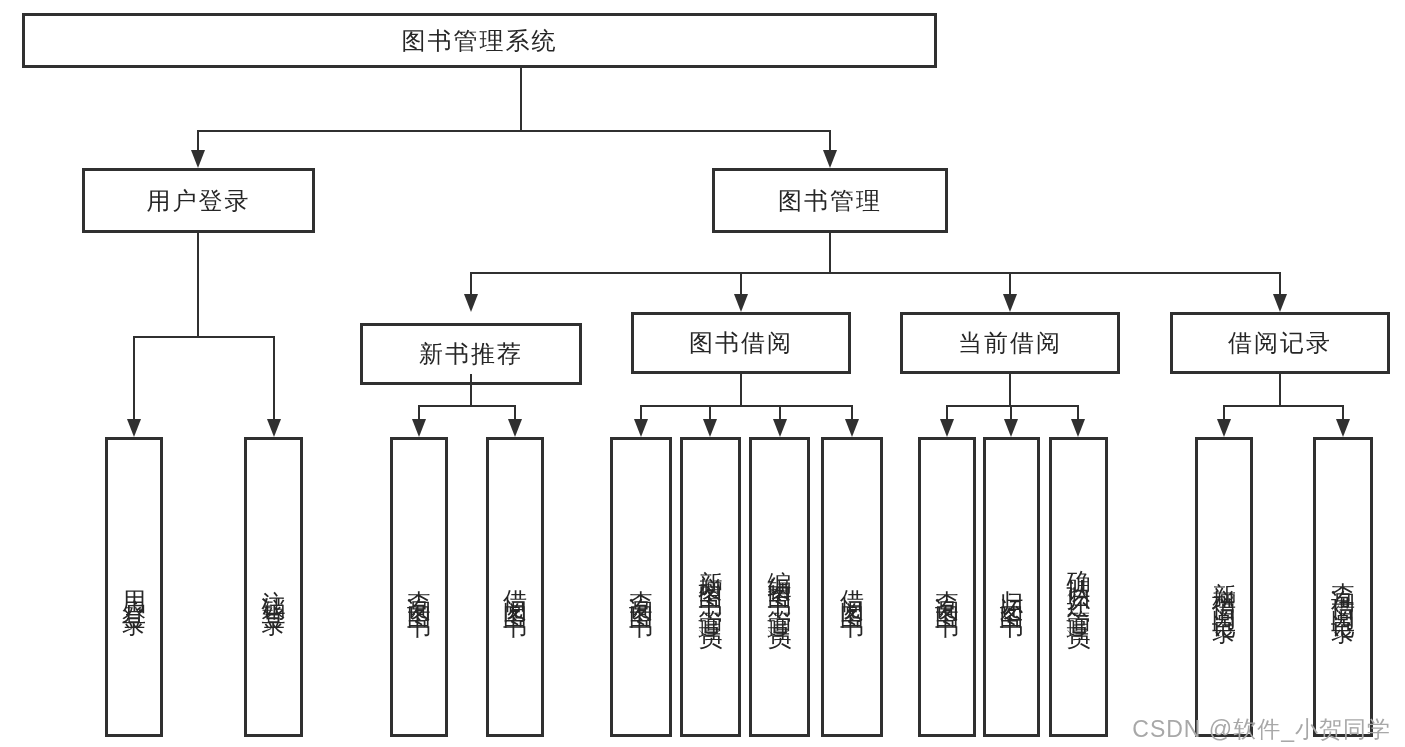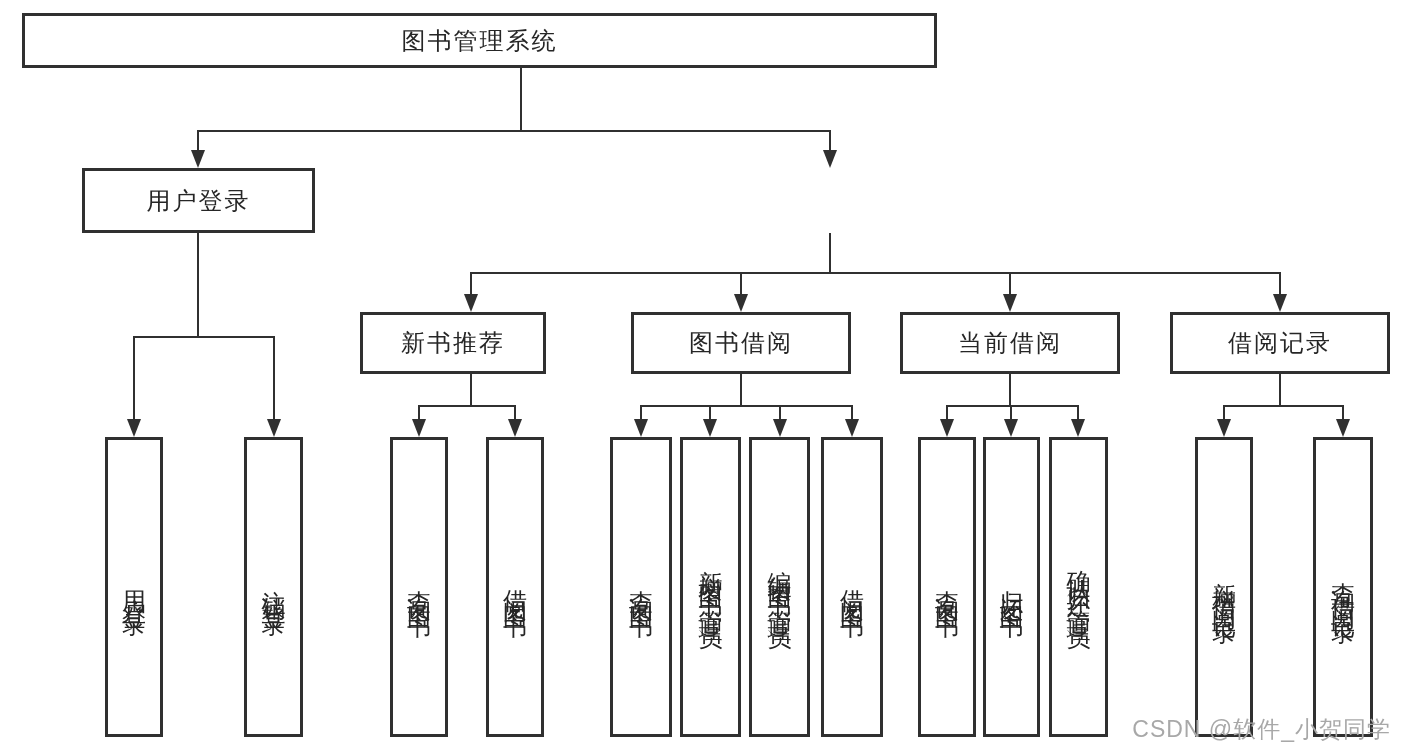--- a/index.html
+++ b/index.html
@@ -54,22 +54,25 @@
 
 <div class="canvas">
 
   <div class="node" style="left:22px;top:13px;width:915px;height:55px">
     <span>图书管理系统</span>
   </div>
 
   <div class="node" style="left:82px;top:168px;width:233px;height:65px">
     <span>用户登录</span>
   </div>
+  <div class="node" style="left:712px;top:168px;width:236px;height:65px">
+    <span>图书管理</span>
+  </div>
 
-  <div class="node" style="left:360px;top:312px;width:186px;height:62px">
+  <div class="node" style="left:360px;top:323px;width:222px;height:62px">
     <span>新书推荐</span>
   </div>
   <div class="node" style="left:900px;top:312px;width:220px;height:62px">
     <span>当前借阅</span>
   </div>
   <div class="node" style="left:631px;top:312px;width:220px;height:62px">
     <span>图书借阅</span>
   </div>
   <div class="node" style="left:1170px;top:312px;width:220px;height:62px">
     <span>借阅记录</span>

